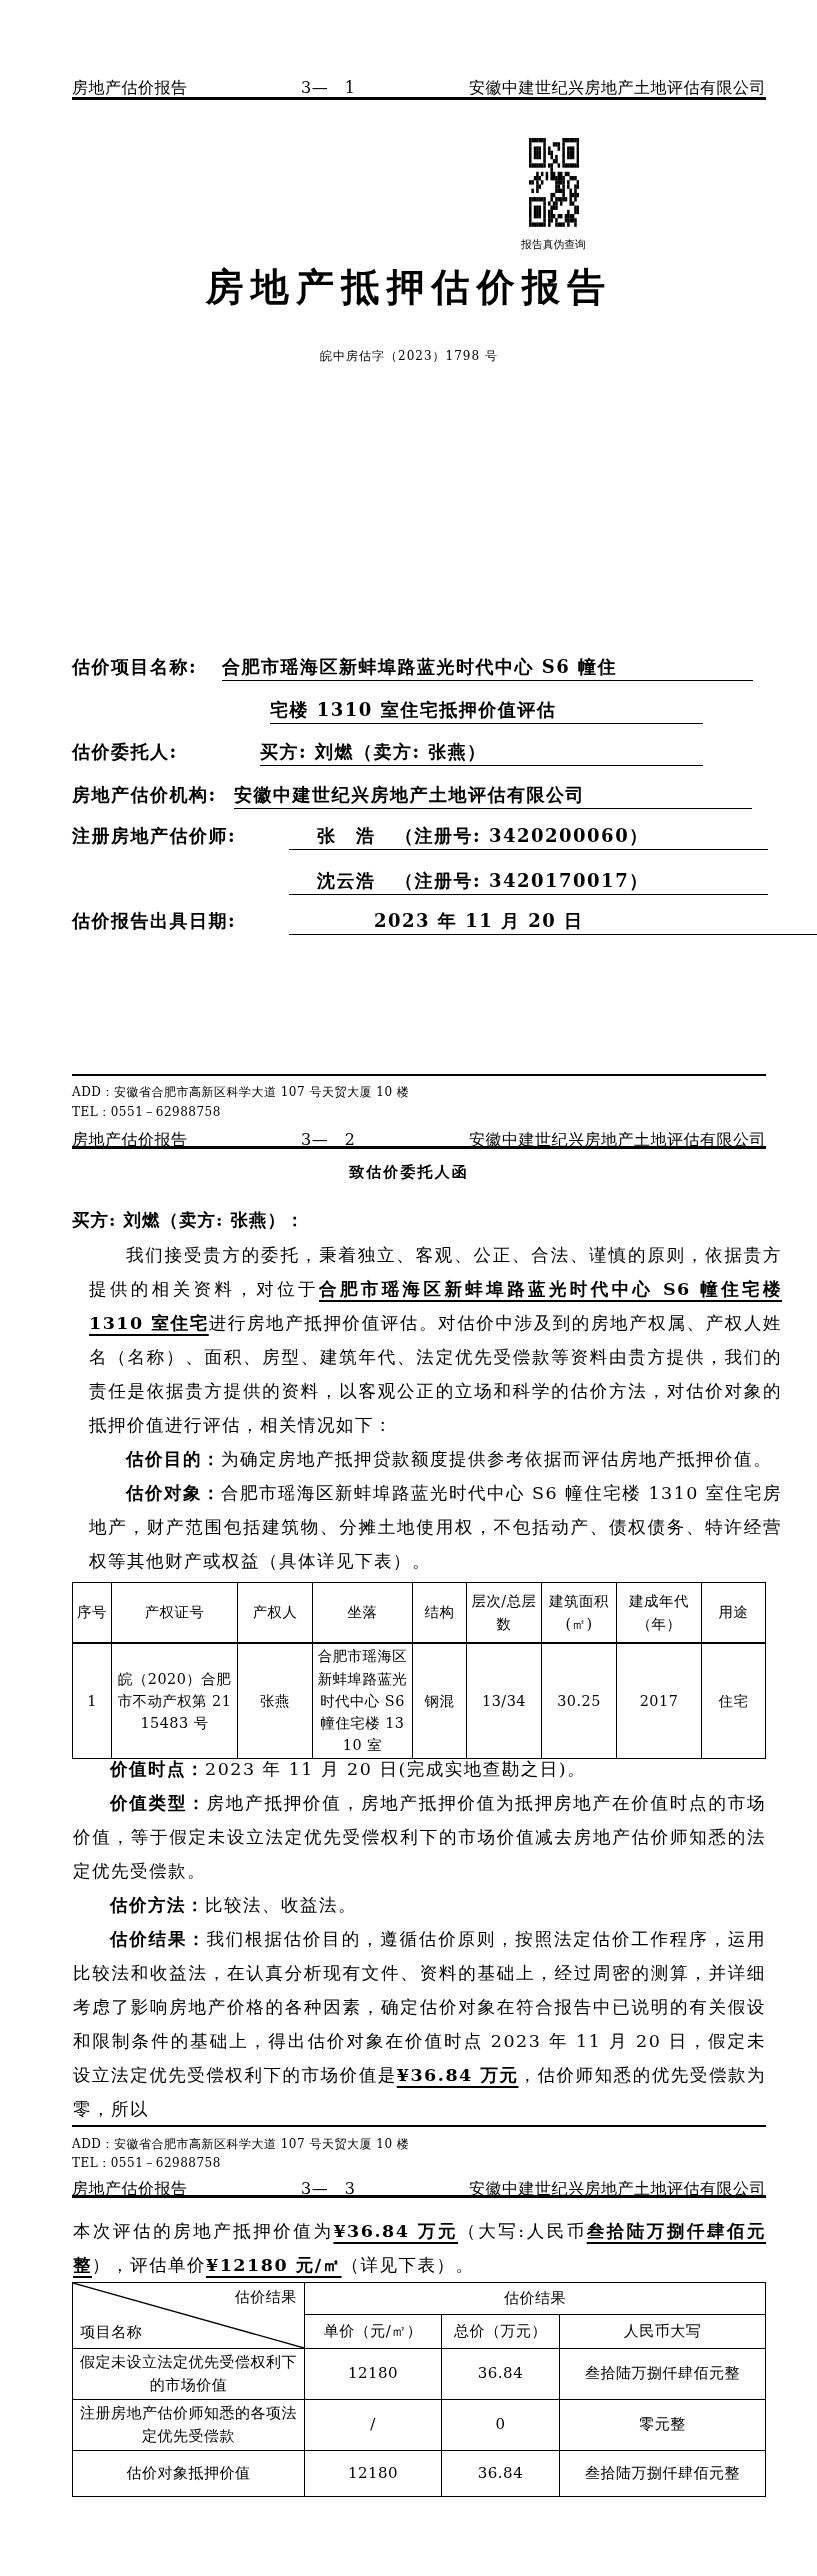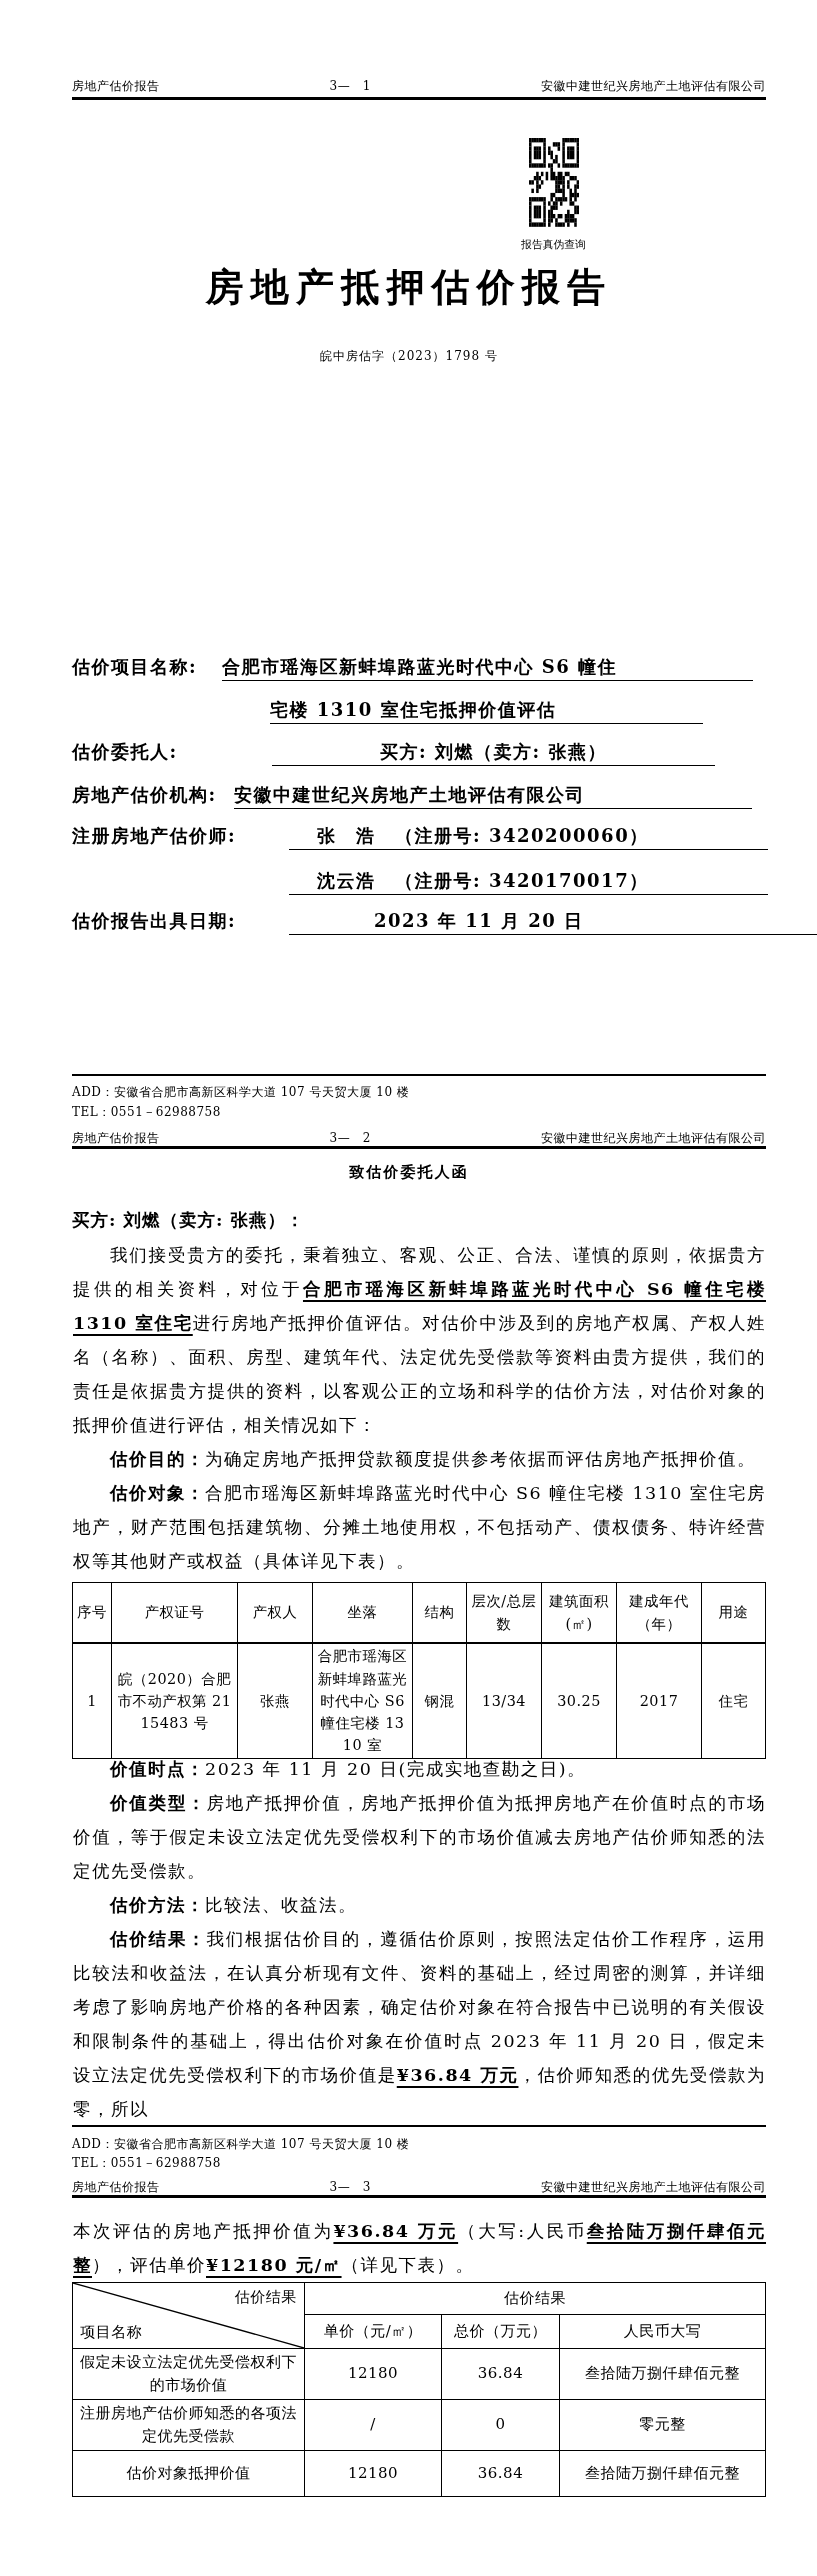--- a/index.html
+++ b/index.html
@@ -1,21 +1,21 @@
 <!DOCTYPE html>
 <html style="font-size:8.2px"><head>
 <meta charset="utf-8">
 <style>
   html,body{margin:0;padding:0;background:#888;}
   #page{position:relative;width:818px;height:3300px;background:#ffffff;
         font-family:"DejaVu Serif","Liberation Serif",serif;color:#000;overflow:hidden;}
   .abs{position:absolute;}
   
   .runhdr{left:72px;width:694px;display:flex;justify-content:space-between;
-          font-size:12px;letter-spacing:0.5px;white-space:nowrap;}
+          font-size:16px;letter-spacing:0.5px;white-space:nowrap;}
   .hline{left:72px;width:694px;height:2.6px;background:#000;}
   .fline{left:72px;width:694px;height:2.1px;background:#000;}
   .foot{left:72px;width:694px;font-size:12px;letter-spacing:0.5px;white-space:nowrap;}
   
   .qrwrap{left:529px;top:138px;width:50px;height:89px;}
   .qrcap{left:507px;top:238px;width:93px;text-align:center;font-size:10.8px;}
   .title{left:0;top:262px;width:818px;text-align:center;font-size:38px;font-weight:bold;letter-spacing:7.2px;}
   .docno{left:0;top:348px;width:818px;text-align:center;font-size:12px;letter-spacing:1px;}
   .frow{height:27px;font-size:18px;font-weight:bold;letter-spacing:1.5px;white-space:nowrap;}
   .flabel{position:absolute;left:72px;top:0;}
@@ -282,21 +282,21 @@
 
   <div class="abs frow" style="top:655px;">
     <span class="flabel">估价项目名称:</span>
     <span class="fval" style="left:222px;width:531px;">合肥市瑶海区新蚌埠路蓝光时代中心 S6 幢住</span>
   </div>
   <div class="abs frow" style="top:698px;">
     <span class="fval" style="left:270px;width:433px;">宅楼 1310 室住宅抵押价值评估</span>
   </div>
   <div class="abs frow" style="top:740px;">
     <span class="flabel">估价委托人:</span>
-    <span class="fval" style="left:272px;width:443px;text-align:center;">买方: 刘燃（卖方: 张燕）</span>
+    <span class="fval" style="left:260px;width:443px;">买方: 刘燃（卖方: 张燕）</span>
   </div>
   <div class="abs frow" style="top:783px;">
     <span class="flabel">房地产估价机构:</span>
     <span class="fval" style="left:234px;width:518px;">安徽中建世纪兴房地产土地评估有限公司</span>
   </div>
   <div class="abs frow" style="top:824px;">
     <span class="flabel">注册房地产估价师:</span>
     <span class="fval" style="left:289px;width:451px;padding-left:28px;">张　浩　（注册号: 3420200060）</span>
   </div>
   <div class="abs frow" style="top:869px;">
@@ -314,21 +314,21 @@
   <div class="abs runhdr" style="top:1130px;">
     <span>房地产估价报告</span>
     <span>3—　2</span>
     <span>安徽中建世纪兴房地产土地评估有限公司</span>
   </div>
   <div class="abs hline" style="top:1146px;"></div>
 
   <div class="abs lettertitle">致估价委托人函</div>
   <div class="abs salute">买方: 刘燃（卖方: 张燕）：</div>
 
-  <div class="abs flow" style="top:1238px;">
+  <div class="abs flow" style="top:1238px;margin-left:16px;">
     <p class="ind"><span>我们接受贵方的委托，秉着独立、客观、公正、合法、谨慎的原则，依据贵方提供的相关资料，对位于</span><span class="em">合肥市瑶海区新蚌埠路蓝光时代中心 S6 幢住宅楼 1310 室住宅</span><span>进行房地产抵押价值评估。对估价中涉及到的房地产权属、产权人姓名（名称）、面积、房型、建筑年代、法定优先受偿款等资料由贵方提供，我们的责任是依据贵方提供的资料，以客观公正的立场和科学的估价方法，对估价对象的抵押价值进行评估，相关情况如下：</span></p>
     <p class="ind"><b>估价目的：</b><span>为确定房地产抵押贷款额度提供参考依据而评估房地产抵押价值。</span></p>
     <p class="ind"><b>估价对象：</b><span>合肥市瑶海区新蚌埠路蓝光时代中心 S6 幢住宅楼 1310 室住宅房地产，财产范围包括建筑物、分摊土地使用权，不包括动产、债权债务、特许经营权等其他财产或权益（具体详见下表）。</span></p>
   </div>
 
   <table id="table1" class="abs">
     <colgroup>
       <col style="width:39px">
         <col style="width:126px">
         <col style="width:75px">

